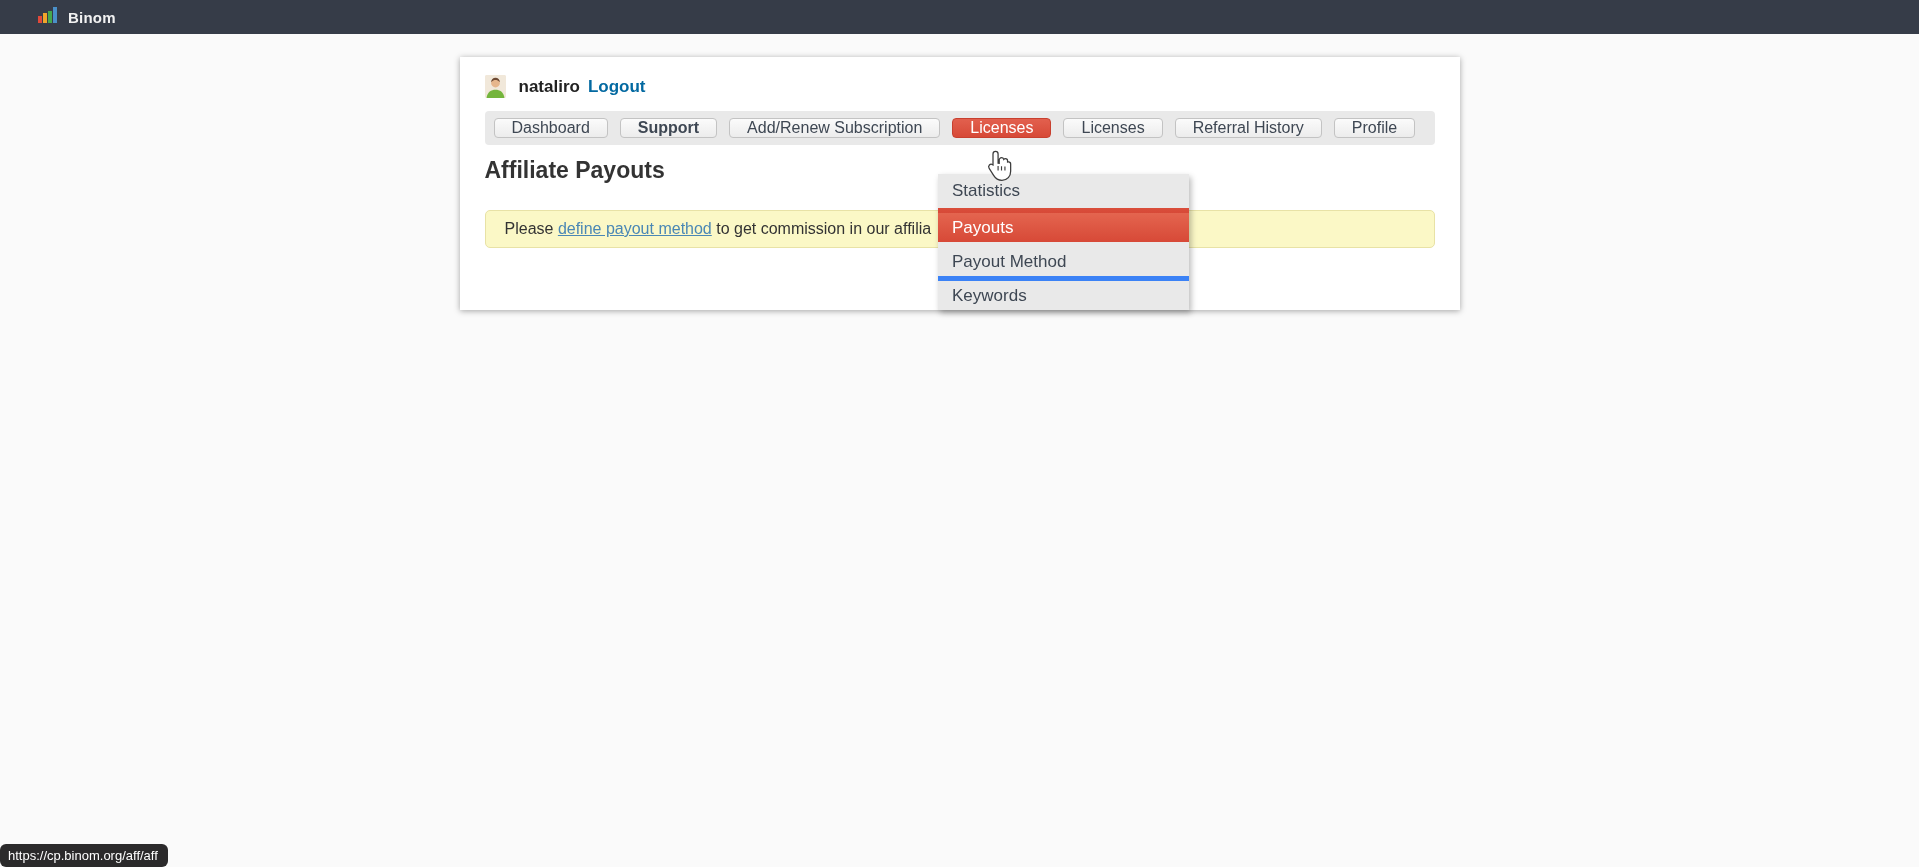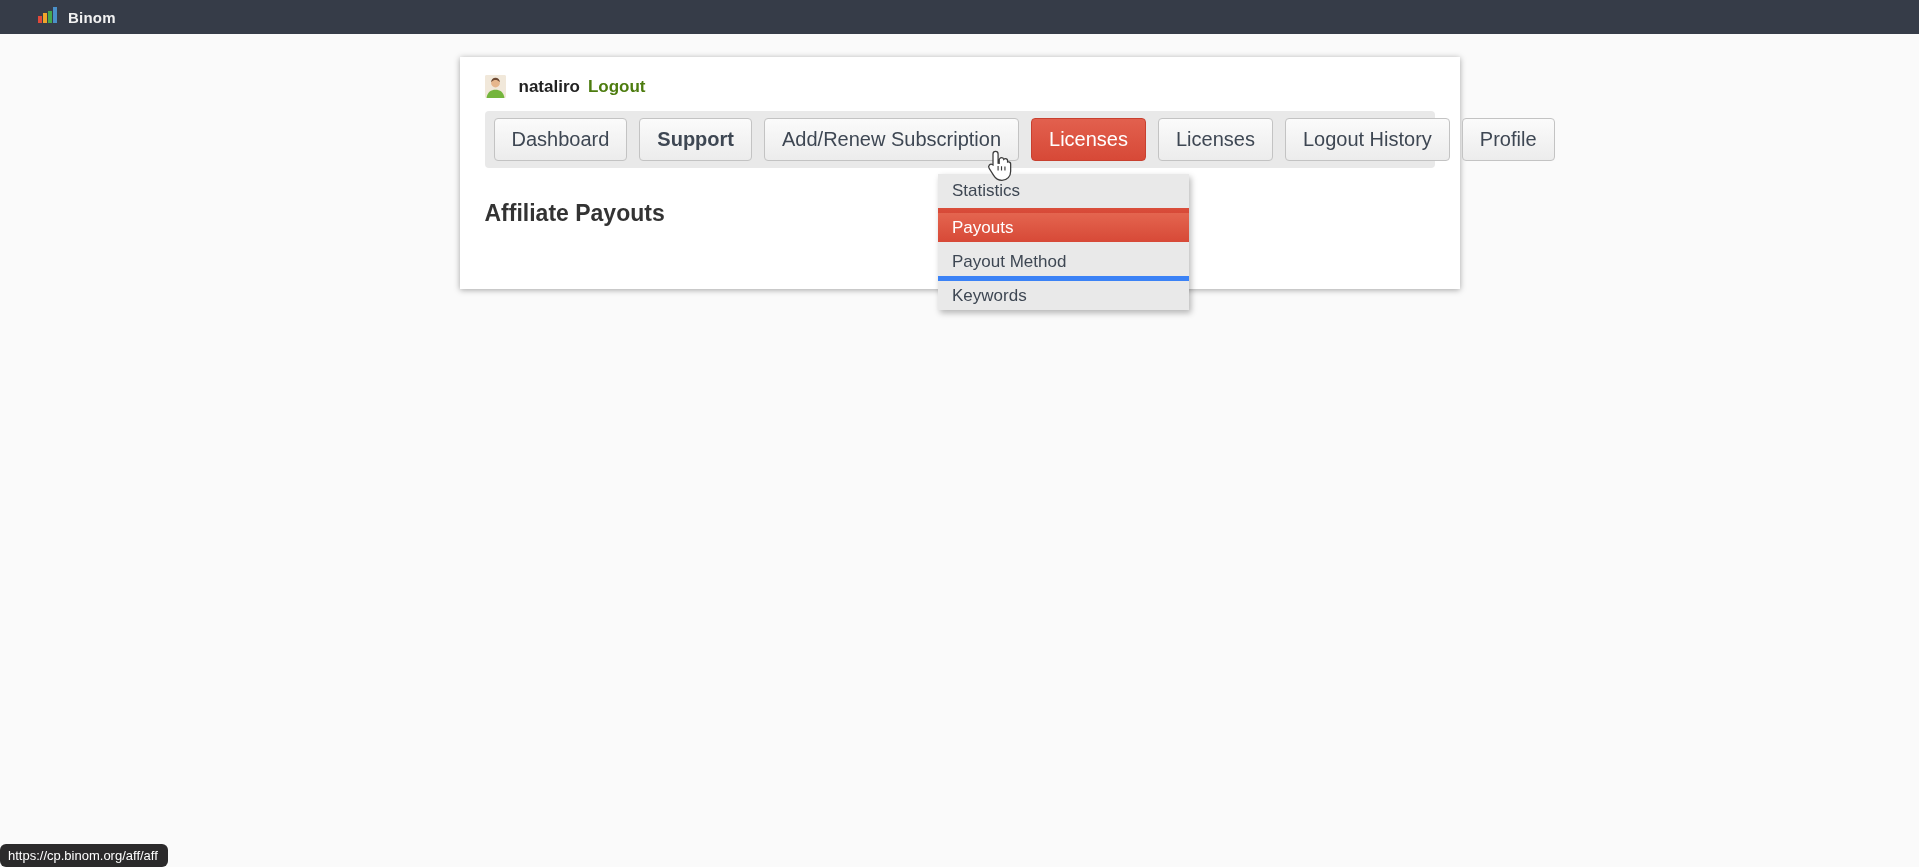--- a/index.html
+++ b/index.html
@@ -18,40 +18,40 @@
   .brand { display:flex; align-items:center; gap:9px; cursor:pointer; }
   .brand-name { color:#f2f2f2; font-size:15px; font-weight:bold; letter-spacing:.2px; }
   
   .card {
     width:1000px; margin:23px auto 0 auto; background:#ffffff;
     box-shadow:0 1px 6px rgba(0,0,0,.35);
     padding:18px 25px 62px 25px;
   }
   .user-row { display:flex; align-items:center; gap:8px; font-size:17px; }
   .user-name { font-weight:bold; color:#222; margin-left:5px; }
-  .logout-link { font-weight:bold; color:#4d7c0f; text-decoration:none; cursor:pointer; }
+  .logout-link { font-weight:bold; color:#0369a1; text-decoration:none; cursor:pointer; }
   .avatar { width:21px; height:23px; background:#f1e8da; border-radius:2px; overflow:hidden; display:block; }
   
   .navstrip {
     margin-top:13px; background:#e9e9e9; border-radius:4px;
     padding:7px 9px; display:flex; gap:12px; align-items:center;
   }
   .nav-btn {
-    font-family:inherit; font-size:20px; color:#3e4753;
+    font-family:inherit; font-size:16px; color:#3e4753;
     background:linear-gradient(#fbfbfb,#ececec);
     border:1px solid #c3c3c3; border-radius:4px;
-    padding:9px 17px; cursor:pointer; white-space:nowrap;
+    padding:0 17px; cursor:pointer; white-space:nowrap;
   }
   .nav-btn.bold { font-weight:bold; }
   .nav-btn.active {
     background:linear-gradient(#e2604e,#d74937);
     border-color:#c8402f; color:#fff;
   }
   
-  .page-title { margin-top:32px; font-size:23px; font-weight:bold; color:#333; }
+  .page-title { margin-top:12px; font-size:23px; font-weight:bold; color:#333; }
   .notice {
     margin-top:26px; background:#fbf8c6; border:1px solid #e8e2a6;
     border-radius:5px; padding:9px 19px; font-size:16px; color:#333;
     white-space:nowrap; overflow:hidden;
   }
   .notice a { color:#4a87b5; text-decoration:underline; cursor:pointer; }
   .empty-msg { margin-top:19px; font-size:16px; color:#333; }
   
   .dropdown {
     position:absolute; left:938px; top:174px; width:251px;
@@ -110,26 +110,31 @@
     <span class="user-name">nataliro</span>
     <a class="logout-link">Logout</a>
   </div>
 
   <div class="navstrip">
     <button class="nav-btn">Dashboard</button>
     <button class="nav-btn bold">Support</button>
     <button class="nav-btn">Add/Renew Subscription</button>
     <button class="nav-btn active">Licenses</button>
     <button class="nav-btn">Licenses</button>
-    <button class="nav-btn">Logout History</button>
+    <button class="nav-btn">Referral History</button>
     <button class="nav-btn">Profile</button>
   </div>
 
   <h1 class="page-title">Affiliate Payouts</h1>
 
+  <div class="notice">
+    <span>Please</span>
+    <a>define payout method</a>
+    <span>to get commission in our affilia</span>
+  </div>
 
 </div>
 
 <div class="dropdown">
   <div class="dropdown-item">Statistics</div>
   <div class="dropdown-item active">Payouts</div>
   <div class="dropdown-item">Payout Method</div>
   <div class="dropdown-item">Keywords</div>
 </div>
 

